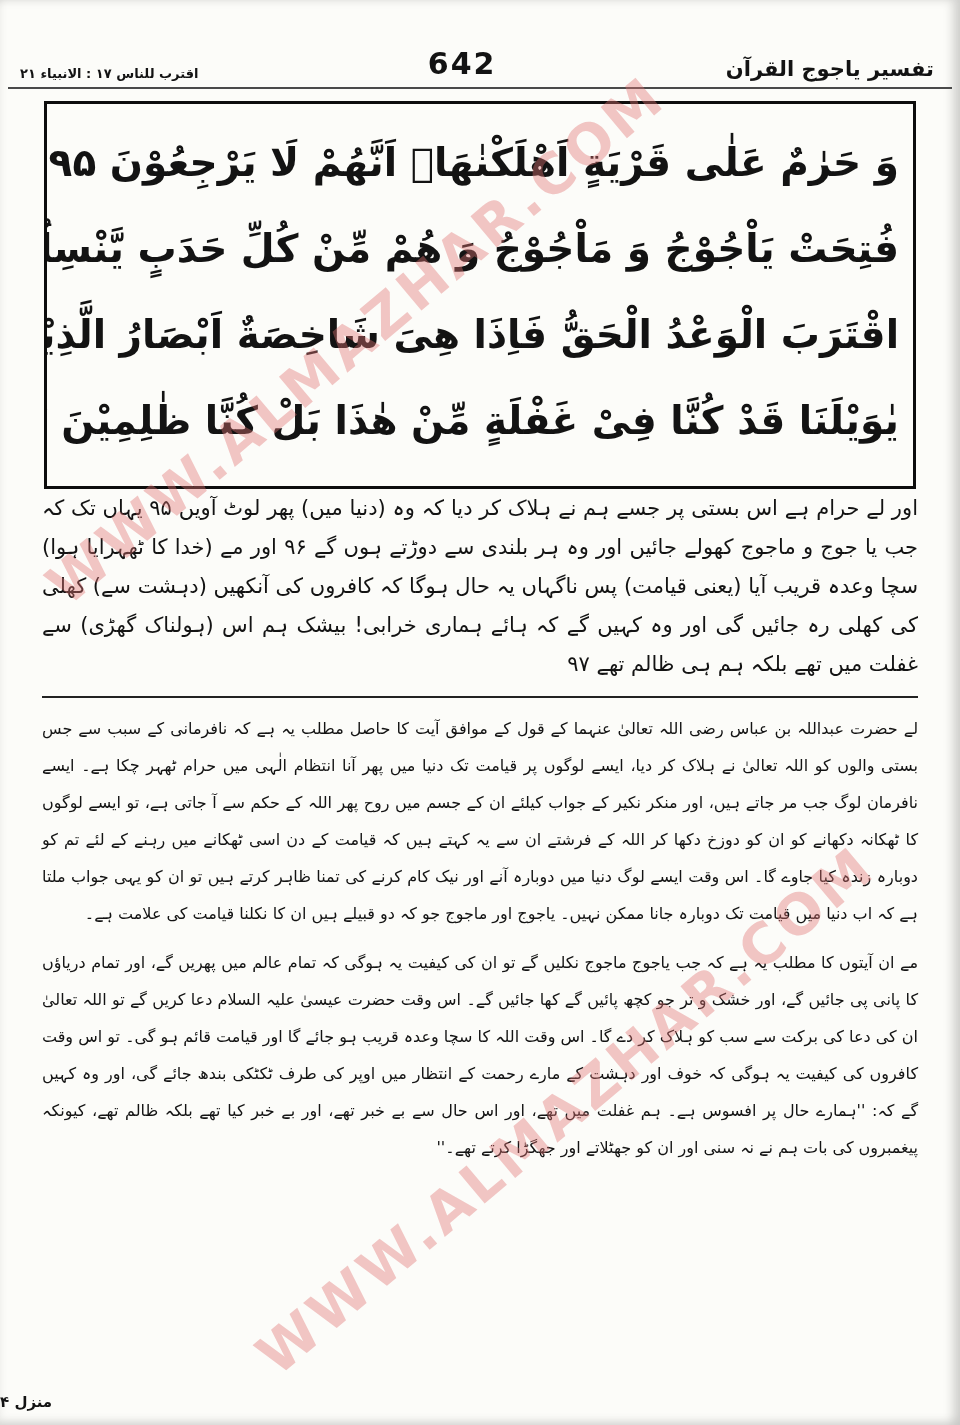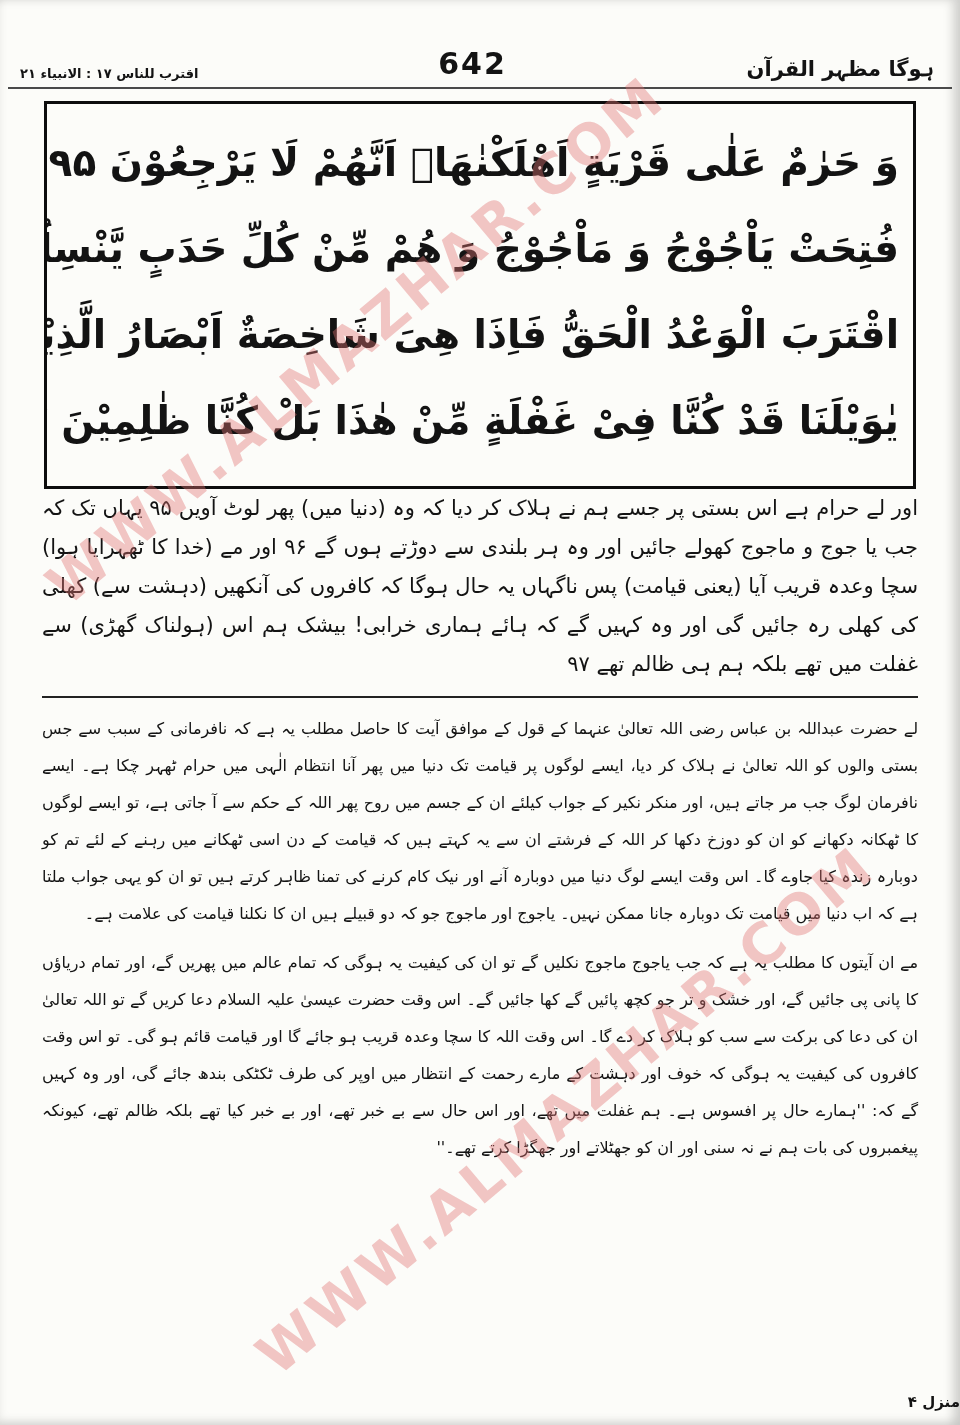--- a/index.html
+++ b/index.html
@@ -76,21 +76,21 @@
     direction: rtl;
     text-align: center;
     font-size: 24px;
     font-weight: 800;
   }
 
   
   .footer {
     position: absolute;
     bottom: 14px; left: 0; right: 0;
-    text-align: right;
+    text-align: left;
     direction: rtl;
     font-size: 15px;
     font-weight: 700;
   }
 
   
   .watermark {
     position: absolute;
     z-index: 6;
     pointer-events: none;
@@ -109,21 +109,21 @@
 <body>
 
 <div class="page">
 
   <div class="watermark wm1">WWW.ALMAZHAR.COM</div>
   <div class="watermark wm2">WWW.ALMAZHAR.COM</div>
 
   <header class="header">
     <div class="header-ref">اقترب للناس ۱۷ : الانبیاء ۲۱</div>
     <div class="header-page">642</div>
-    <div class="header-title">ہوگا مظہر القرآن</div>
+    <div class="header-title">تفسیر یاجوج القرآن</div>
   </header>
   <div class="header-rule"></div>
 
   <section class="verse-box">
     <p class="verse-line">وَ حَرٰمٌ عَلٰی قَرْیَةٍ اَهْلَكْنٰهَاۤ اَنَّهُمْ لَا یَرْجِعُوْنَ ۹۵ حَتّٰۤی اِذَا</p>
     <p class="verse-line">فُتِحَتْ یَاْجُوْجُ وَ مَاْجُوْجُ وَ هُمْ مِّنْ كُلِّ حَدَبٍ یَّنْسِلُوْنَ ۹۶ وَ</p>
     <p class="verse-line">اقْتَرَبَ الْوَعْدُ الْحَقُّ فَاِذَا هِیَ شَاخِصَةٌ اَبْصَارُ الَّذِیْنَ كَفَرُوْا ۙ</p>
     <p class="verse-line">یٰوَیْلَنَا قَدْ كُنَّا فِیْ غَفْلَةٍ مِّنْ هٰذَا بَلْ كُنَّا ظٰلِمِیْنَ ۹۷</p>
   </section>
 

